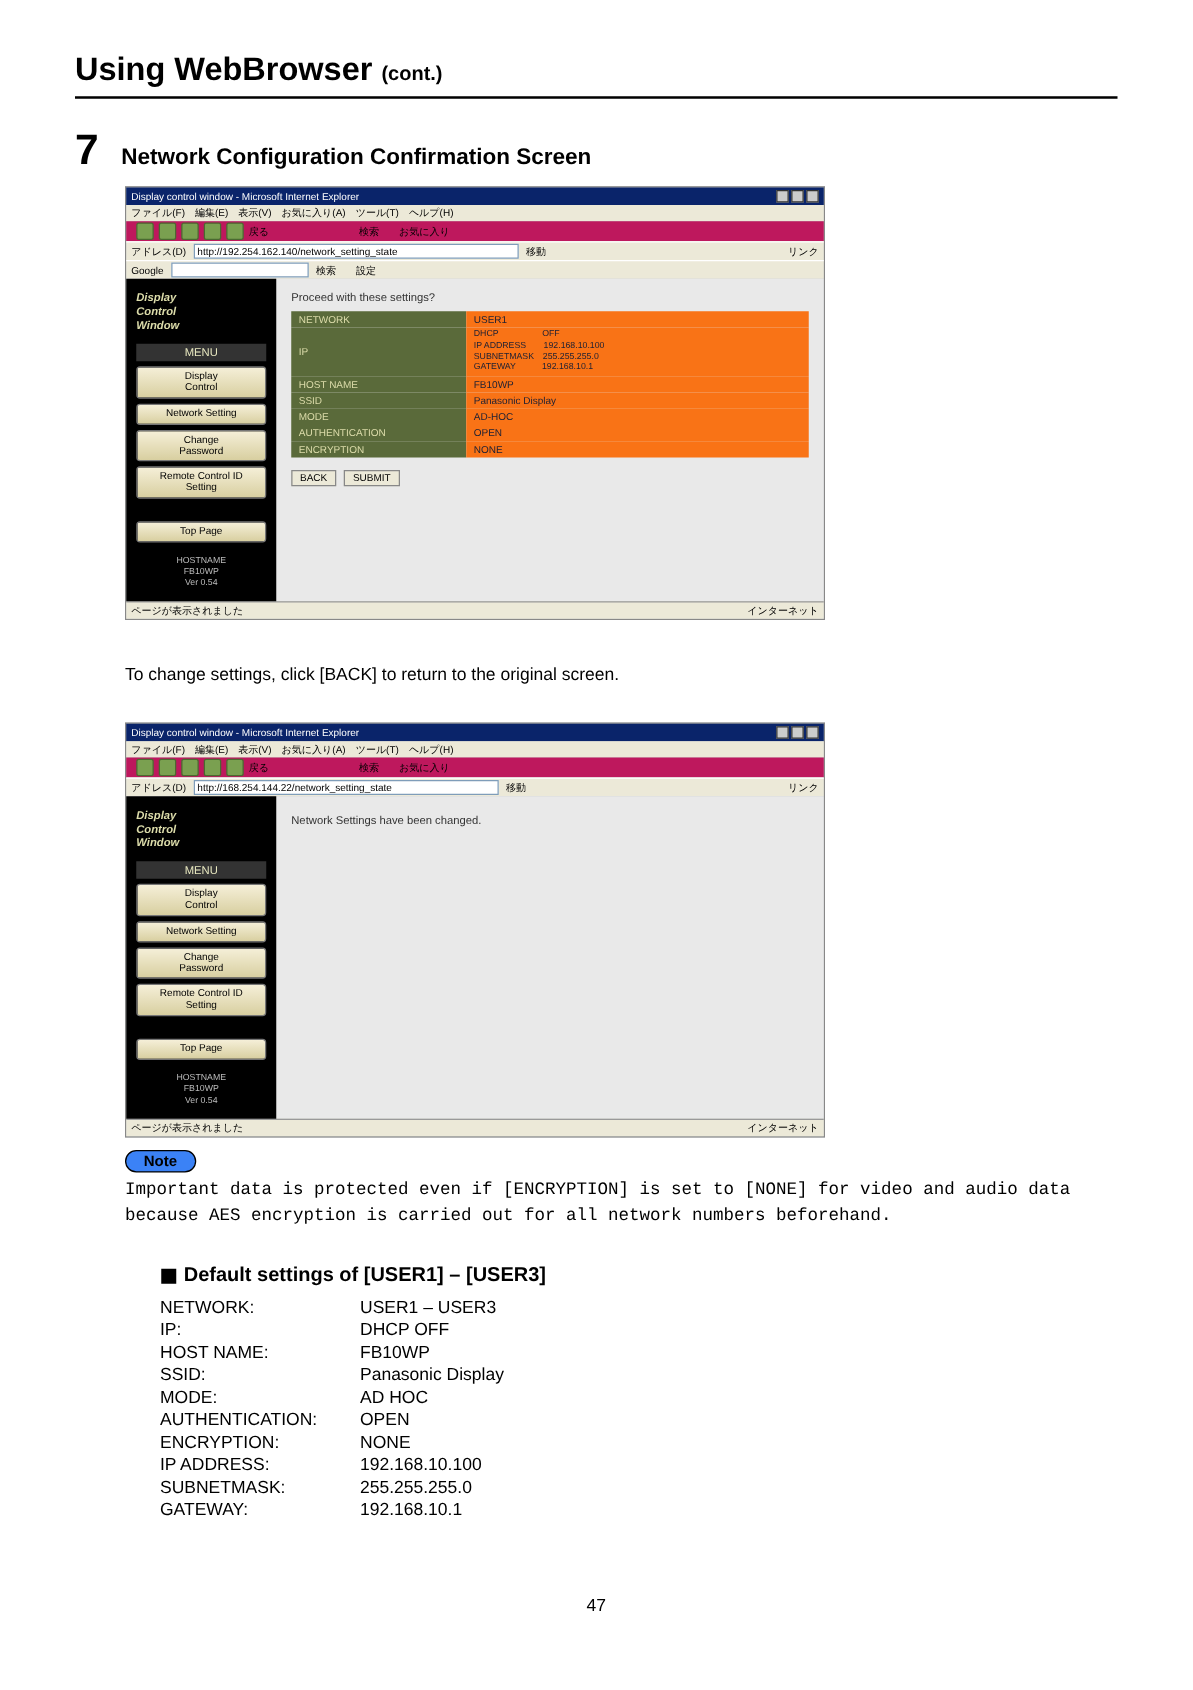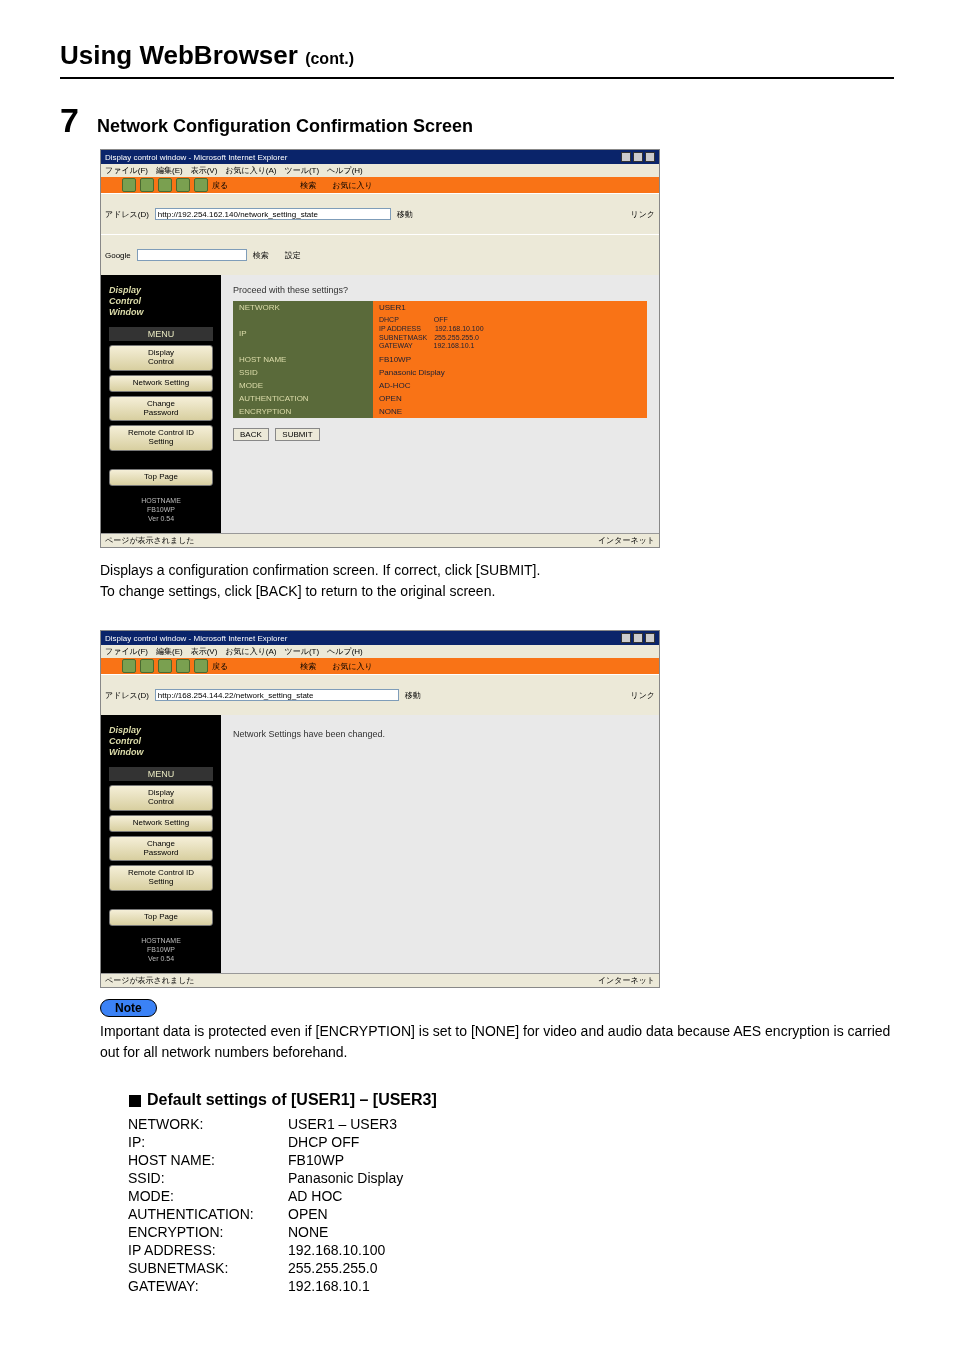--- a/index.html
+++ b/index.html
@@ -22,23 +22,23 @@
     width: 560px;
     border: 1px solid #888;
     background: #bfc3c8;
     font-size: 8px;
     color: #000;
   }
   .titlebar { background: #0a246a; color: #fff; padding: 2px 4px; display:flex; justify-content:space-between; align-items:center;gap:48px; }
   .titlebar .btns { display:flex; gap:2px; }
   .titlebar .btn { width:10px; height:10px; background:#ccc; border:1px solid #333; }
   .menubar { background:#ece9d8; padding:1px 4px; font-size:8px; }
-  .toolbar { background:#f97316; padding:1px 21px; display:flex; gap:4px; align-items:center; font-size:8px; }
+  .toolbar { background:#be185d; padding:1px 8px; display:flex; gap:4px; align-items:center; font-size:8px; }
   .toolbar .tb-btn { width:14px; height:14px; background:#7aa050; border:1px solid #4a6a30; border-radius:2px; }
-  .addrbar, .googlebar { background:#ece9d8; padding:14px 4px; font-size:8px; display:flex; gap:6px; align-items:center; border-top:1px solid #fff; }
+  .addrbar, .googlebar { background:#ece9d8; padding:1px 4px; font-size:8px; display:flex; gap:6px; align-items:center; border-top:1px solid #fff; }
   .addrbar input, .googlebar input { font-size:8px; height:12px; border:1px solid #7f9db9; flex:0 0 auto; }
   .content-area { display:flex; background:#e9e9e9; min-height:200px; }
   .sidebar { width:120px; background:#000; padding:10px 8px; color:#dcdcaa; font-style:italic; font-size:9px; }
   .logo { font-weight:bold; margin-bottom:10px; line-height:1.2; }
   .menu-head { background:#333; color:#e8e8c0; text-align:center; font-size:9px; padding:2px; margin-bottom:4px; font-style:normal; }
   .side-btn {
     background: linear-gradient(#f5efd8,#d8cfa0);
     color:#000; font-size:8px; text-align:center;
     border:1px solid #777; border-radius:3px;
     padding:3px 2px; margin:4px 0; font-style:normal;
@@ -63,21 +63,21 @@
     border:1px solid #888; cursor:pointer; margin-right:4px;
   }
   .statusbar { background:#ece9d8; font-size:8px; padding:1px 4px; display:flex; justify-content:space-between; border-top:1px solid #999; }
 
   .para { margin: 12px 0 28px 40px; font-size: 14px; line-height: 1.5; }
   .note-wrap { margin-left: 40px; }
   .note-badge {
     display:inline-block; border:1px solid #000; border-radius:10px;
     padding:1px 14px; font-size:12px; font-weight:bold; background:#3b82f6;
   }
-  .note-text { font-size:14px; margin:4px 0 28px 40px; line-height:1.5; }
+  .note-text { font-size:14px; margin:4px 0 28px 40px; line-height:1.5;font-family:Liberation Mono, monospace; }
   .defaults-head { font-size:16px; font-weight:bold; margin:0 0 6px 40px;padding-left:29px; }
   .sq { display:inline-block; width:12px; height:12px; background:#000; margin-right:6px; vertical-align:middle; }
   .defaults-table { margin-left:68px; font-size:14px; border-spacing:0; }
   .defaults-table td { padding:1px 6px 1px 0; white-space:nowrap; }
   .defaults-table td:first-child { width:160px; }
   .page-no { text-align:center; font-size:14px; margin-top:60px; }
 </style>
 </head>
 <body>
 
@@ -106,21 +106,21 @@
     <div class="toolbar">
       <span class="tb-btn"></span>
       <span class="tb-btn"></span>
       <span class="tb-btn"></span>
       <span class="tb-btn"></span>
       <span class="tb-btn"></span>
       <span>戻る　　　　　　　　　検索　　お気に入り</span>
     </div>
     <div class="addrbar">
       <span>アドレス(D)</span>
-      <input style="width: 236px;" value="http://192.254.162.140/network_setting_state">
+      <input style="width: 260px;" value="http://192.254.162.140/network_setting_state">
       <span>移動</span>
       <span style="margin-left:auto">リンク</span>
     </div>
     <div class="googlebar">
       <span>Google</span>
       <input style="width: 110px;">
       <span>検索　　設定</span>
     </div>
     <div class="content-area">
       <div class="sidebar">
@@ -189,21 +189,21 @@
       </div>
     </div>
     <div class="statusbar">
       <span>ページが表示されました</span>
       <span>インターネット</span>
     </div>
   </div>
 </div>
 
 <div class="para">
-  <span>Displays a configuration confirmation screen. If correct, click [SUBMIT].</span><br>
+  <br>
   <span>To change settings, click [BACK] to return to the original screen.</span>
 </div>
 
 <div class="screenshot">
   <div class="browser">
     <div class="titlebar">
       <span>Display control window - Microsoft Internet Explorer</span>
       <span class="btns">
         <span class="btn"></span>
         <span class="btn"></span>

